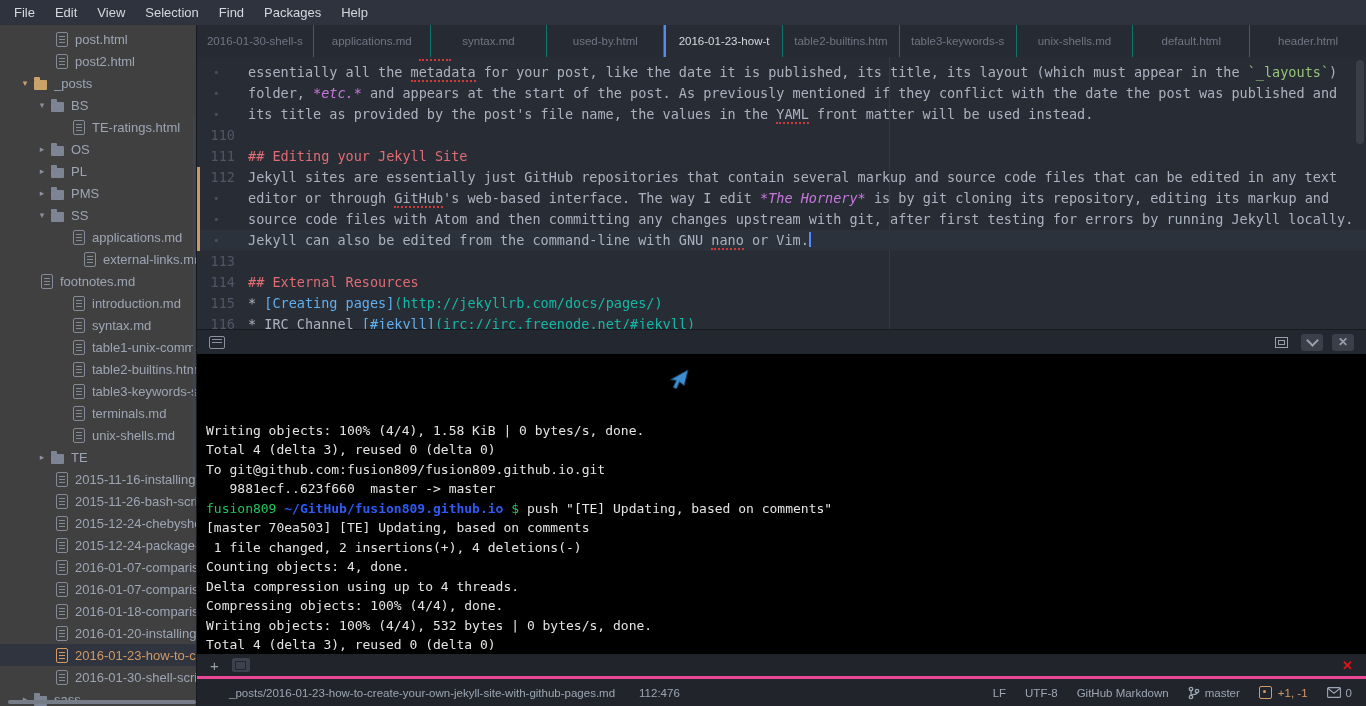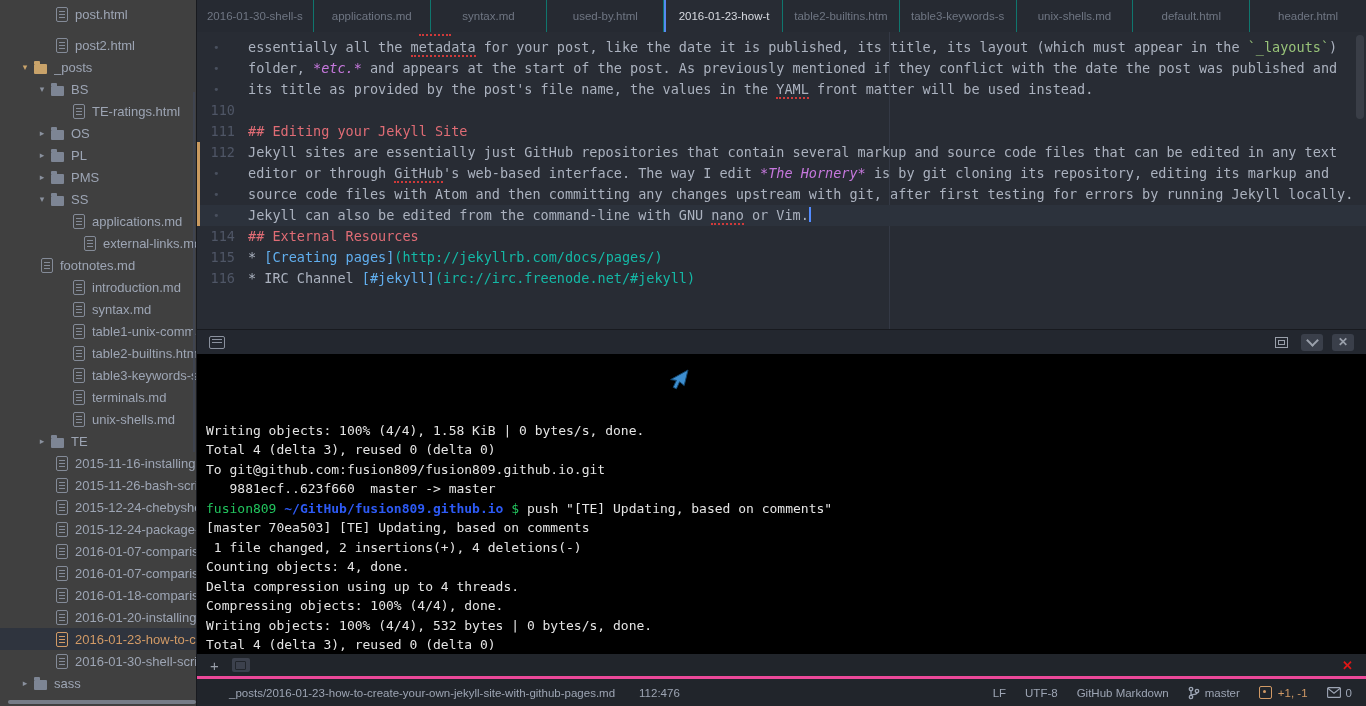--- a/index.html
+++ b/index.html
@@ -96,30 +96,39 @@
   .sb-item svg{margin-right:5px;}
   .diffsq{width:11px;height:11px;border:1px solid #d19a66;border-radius:2px;position:relative;margin-right:6px;}
   .diffsq::after{content:'';position:absolute;left:3px;top:3px;width:3px;height:3px;border-radius:50%;background:#d19a66;}
   .sb-diff{color:#d19a66;}
 </style>
 </head>
 <body>
 
 <div class="app">
 
+  <div class="menubar" id="menu-bar">
+      <span class="menu-item">File</span>
+      <span class="menu-item">Edit</span>
+      <span class="menu-item">View</span>
+      <span class="menu-item">Selection</span>
+      <span class="menu-item">Find</span>
+      <span class="menu-item">Packages</span>
+      <span class="menu-item">Help</span>
+    </div>
 
   <div class="main">
 
     <div class="sidebar">
       <div class="tree" id="tree">
           <div class="trow" style="padding-left: 56px;">
             <span class="ficon"></span>
             <span class="tlabel">post.html</span>
           </div>
-          <div class="trow" style="padding-left: 56px; margin-top: 9px;">
+          <div class="trow" style="padding-left: 56px;">
             <span class="ficon"></span>
             <span class="tlabel">post2.html</span>
           </div>
           <div class="trow" style="padding-left: 20px;">
             <span class="chev accent">▾</span>
             <span class="fold accent"></span>
             <span class="tlabel">_posts</span>
           </div>
           <div class="trow" style="padding-left: 37px;">
             <span class="chev">▾</span>
@@ -266,20 +275,21 @@
             <div class="erow"><span class="gut"></span><span class="codeline"><span class="s-p">                     </span><span class="s-sp">    </span></span></div>
             <div class="erow"><span class="gut gb">•</span><span class="codeline"><span class="s-p">essentially all the </span><span class="s-sp">metadata</span><span class="s-p"> for your post, like the date it is published, its title, its layout (which must appear in the </span><span class="s-code">`_layouts`</span><span class="s-p">)</span></span></div>
             <div class="erow"><span class="gut gb">•</span><span class="codeline"><span class="s-p">folder, </span><span class="s-em">*etc.*</span><span class="s-p"> and appears at the start of the post. As previously mentioned if they conflict with the date the post was published and</span></span></div>
             <div class="erow"><span class="gut gb">•</span><span class="codeline"><span class="s-p">its title as provided by the post's file name, the values in the </span><span class="s-sp">YAML</span><span class="s-p"> front matter will be used instead.</span></span></div>
             <div class="erow"><span class="gut">110</span><span class="codeline"></span></div>
             <div class="erow"><span class="gut">111</span><span class="codeline"><span class="s-hd">## Editing your Jekyll Site</span></span></div>
             <div class="erow gitmark"><span class="gut">112</span><span class="codeline"><span class="s-p">Jekyll sites are essentially just GitHub repositories that contain several markup and source code files that can be edited in any text</span></span></div>
             <div class="erow gitmark"><span class="gut gb">•</span><span class="codeline"><span class="s-p">editor or through </span><span class="s-sp">GitHub</span><span class="s-p">'s web-based interface. The way I edit </span><span class="s-em">*The Hornery*</span><span class="s-p"> is by git cloning its repository, editing its markup and</span></span></div>
             <div class="erow gitmark"><span class="gut gb">•</span><span class="codeline"><span class="s-p">source code files with Atom and then committing any changes upstream with git, after first testing for errors by running Jekyll locally.</span></span></div>
             <div class="erow hl gitmark"><span class="gut gb">•</span><span class="codeline"><span class="s-p">Jekyll can also be edited from the command-line with GNU </span><span class="s-sp">nano</span><span class="s-p"> or Vim.</span><span class="cur"></span></span></div>
+            <div class="erow"><span class="gut">113</span><span class="codeline"></span></div>
             <div class="erow"><span class="gut">114</span><span class="codeline"><span class="s-hd">## External Resources</span></span></div>
             <div class="erow"><span class="gut">115</span><span class="codeline"><span class="s-p">* </span><span class="s-link">[Creating pages]</span><span class="s-url">(http://jekyllrb.com/docs/pages/)</span></span></div>
             <div class="erow"><span class="gut">116</span><span class="codeline"><span class="s-p">* IRC Channel </span><span class="s-link">[#jekyll]</span><span class="s-url">(irc://irc.freenode.net/#jekyll)</span></span></div>
           </div>
         <div class="editor-sb"></div>
       </div>
 
       <div class="termpanel">
         <div class="term-header">
           <span class="term-ico"></span>

